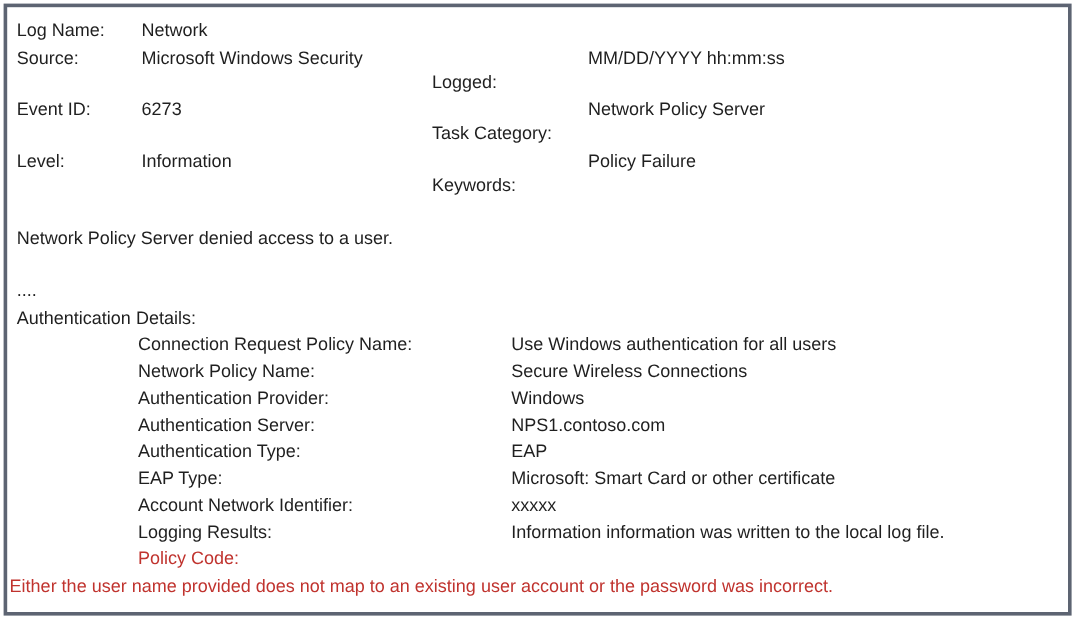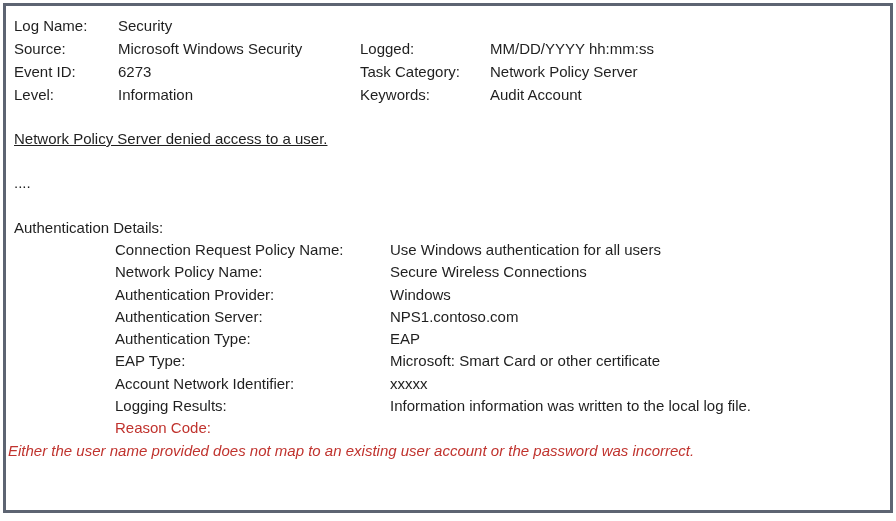--- a/index.html
+++ b/index.html
@@ -25,75 +25,75 @@
     font-size: 15px;
   }
   
   .hrow {
     display: flex;
     line-height: 23px;
     white-space: nowrap;
   }
   .hl  { width: 104px; flex: 0 0 auto; }
   .hv  { width: 242px; flex: 0 0 auto; }
-  .hl2 { width: 130px; flex: 0 0 auto; }
+  .hl2 { width: 130px; flex: 0 0 auto; margin-top: 20px; }
   .hv2 { flex: 1 1 auto; }
 
-  .desc          { margin-top: 21px; line-height: 23px; text-decoration: underline; }
+  .desc          { margin-top: 21px; line-height: 23px; }
   .ellipsis-line { margin-top: 21px; line-height: 23px; }
-  .section-title { margin-top: 22px; line-height: 23px; }
+  .section-title { line-height: 23px; }
 
   
   .drow {
     display: flex;
     line-height: 22.3px;
     white-space: nowrap;
+    gap: 36px;
   }
   .dl { margin-left: 101px; width: 275px; flex: 0 0 auto; }
   .dv { flex: 1 1 auto; }
   .drow.red { color: var(--red, #c0332e); }
   .drow.red .dv { padding-left: 7px; }
 
   .footer-note {
     margin-left: -6px;
     line-height: 22.5px;
     color: var(--red, #c0332e);
     white-space: nowrap;
-    font-style: italic;
   }
 </style>
 </head>
 <body>
 
 <div class="frame">
 
   <div>
     <div class="hrow">
       <span class="hl">Log Name:</span>
-      <span class="hv">Security</span>
+      <span class="hv">Network</span>
       <span class="hl2"></span>
       <span class="hv2"></span>
     </div>
     <div class="hrow">
       <span class="hl">Source:</span>
       <span class="hv">Microsoft Windows Security</span>
       <span class="hl2">Logged:</span>
       <span class="hv2">MM/DD/YYYY hh:mm:ss</span>
     </div>
     <div class="hrow">
       <span class="hl">Event ID:</span>
       <span class="hv">6273</span>
       <span class="hl2">Task Category:</span>
       <span class="hv2">Network Policy Server</span>
     </div>
     <div class="hrow">
       <span class="hl">Level:</span>
       <span class="hv">Information</span>
       <span class="hl2">Keywords:</span>
-      <span class="hv2">Audit Account</span>
+      <span class="hv2">Policy Failure</span>
     </div>
   </div>
 
   <div class="desc">Network Policy Server denied access to a user.</div>
   <div class="ellipsis-line">....</div>
   <div class="section-title">Authentication Details:</div>
 
   <div>
     <div class="drow">
       <span class="dl">Connection Request Policy Name:</span>
@@ -121,19 +121,19 @@
     </div>
     <div class="drow">
       <span class="dl">Account Network Identifier:</span>
       <span class="dv">xxxxx</span>
     </div>
     <div class="drow">
       <span class="dl">Logging Results:</span>
       <span class="dv">Information information was written to the local log file.</span>
     </div>
     <div class="drow red">
-      <span class="dl">Reason Code:</span>
+      <span class="dl">Policy Code:</span>
     </div>
   </div>
 
   <div class="footer-note">Either the user name provided does not map to an existing user account or the password was incorrect.</div>
 
 </div>
 
 </body></html>

